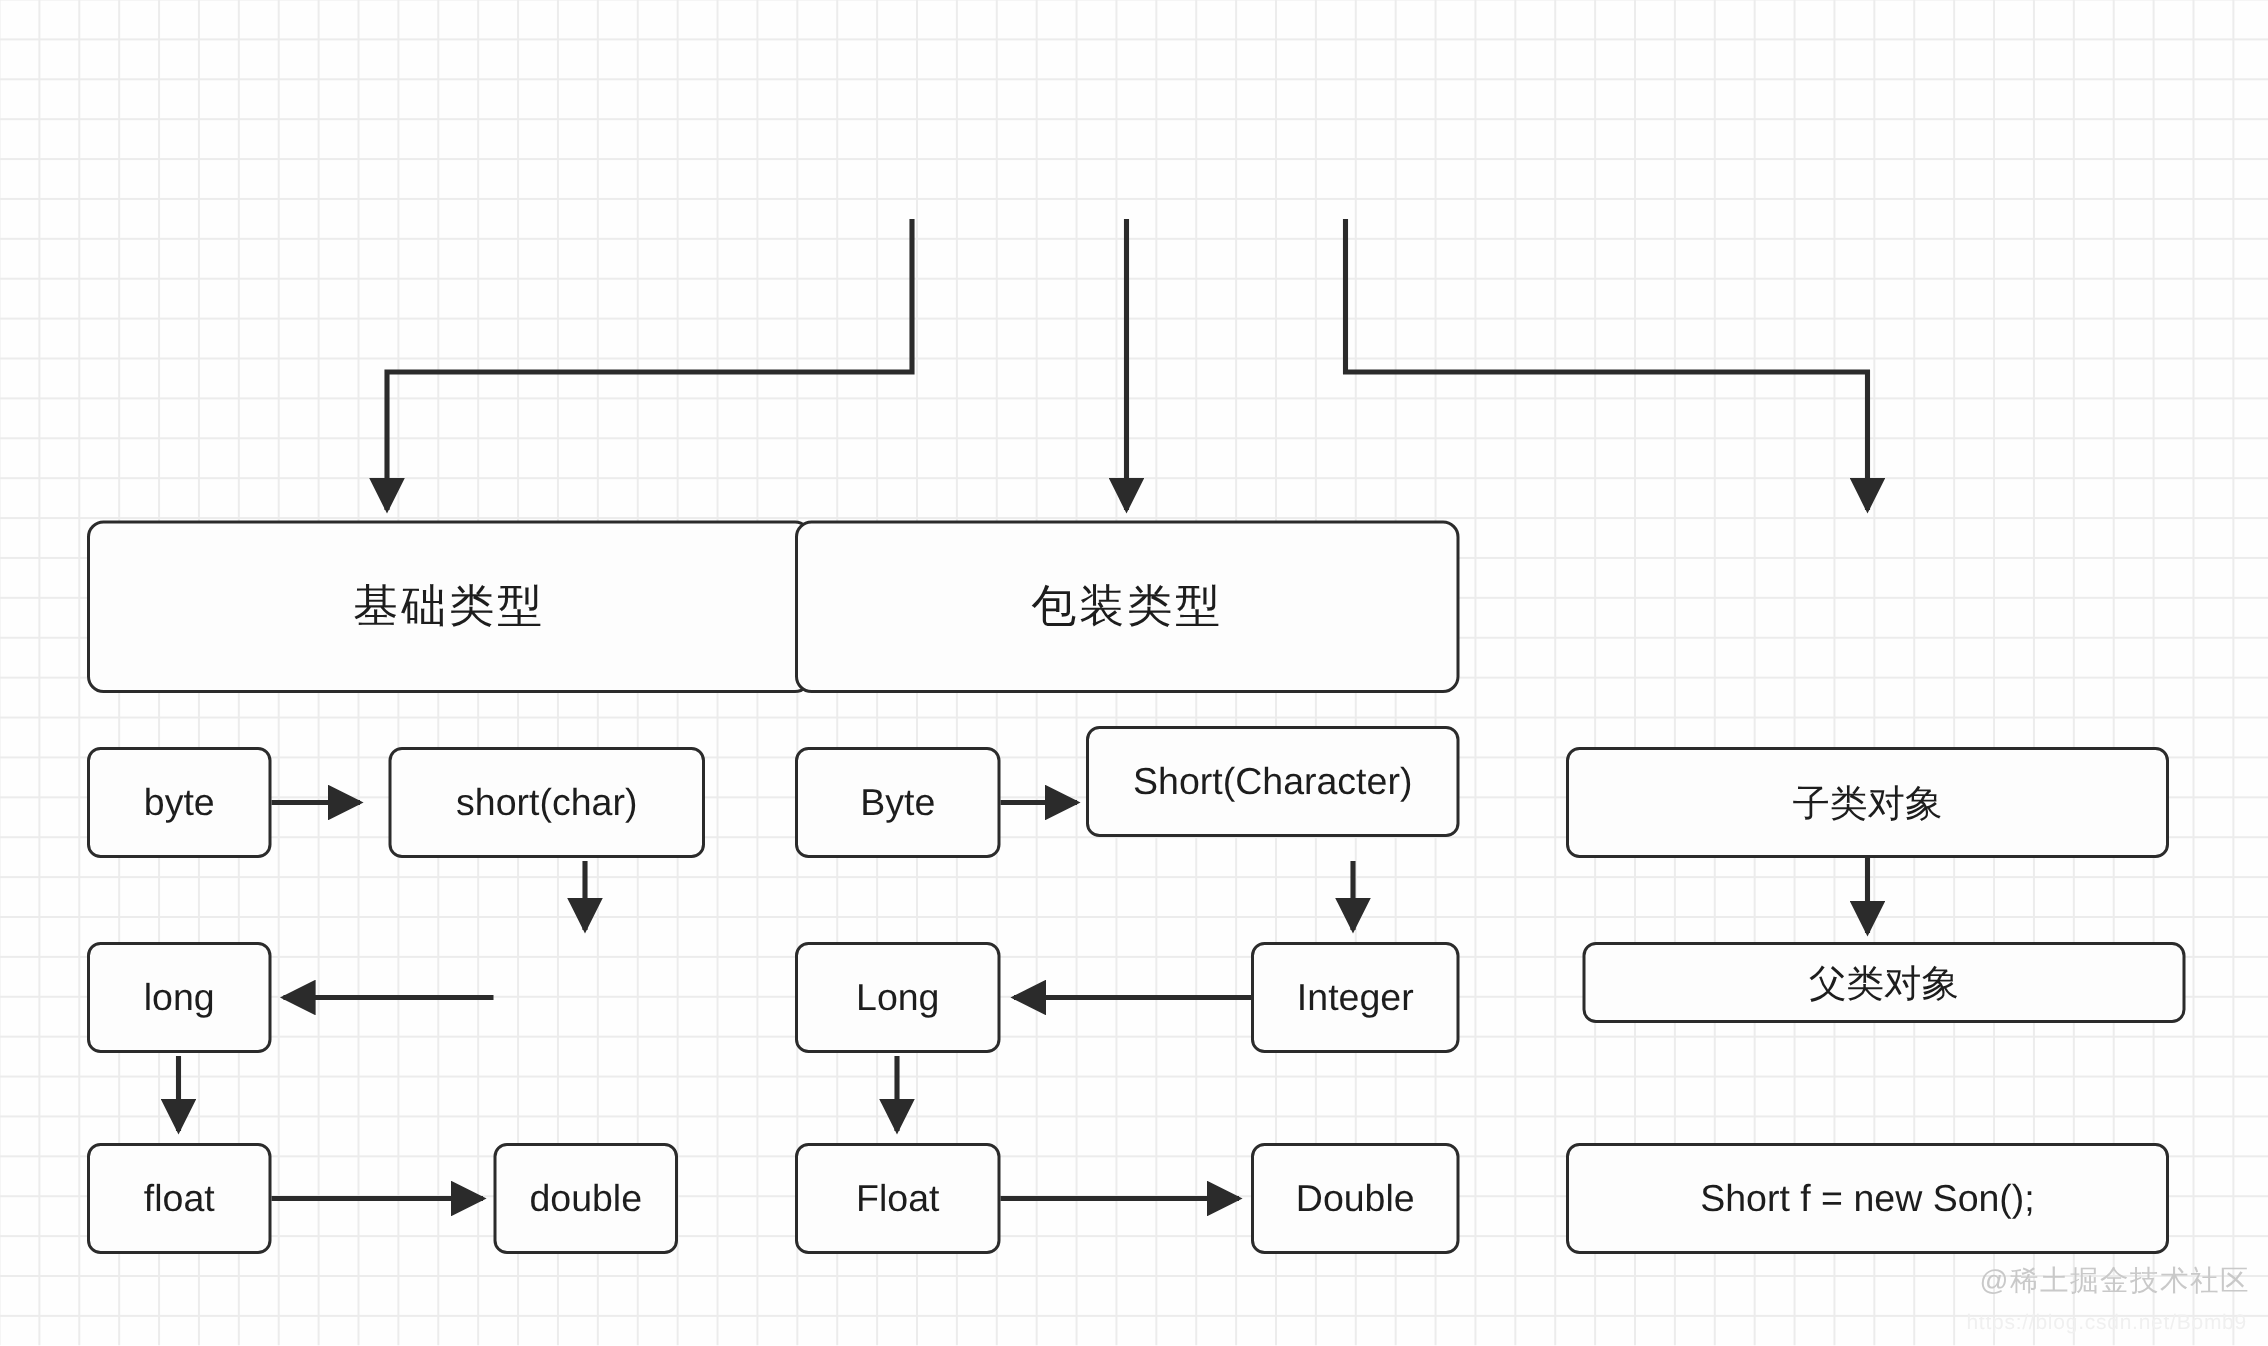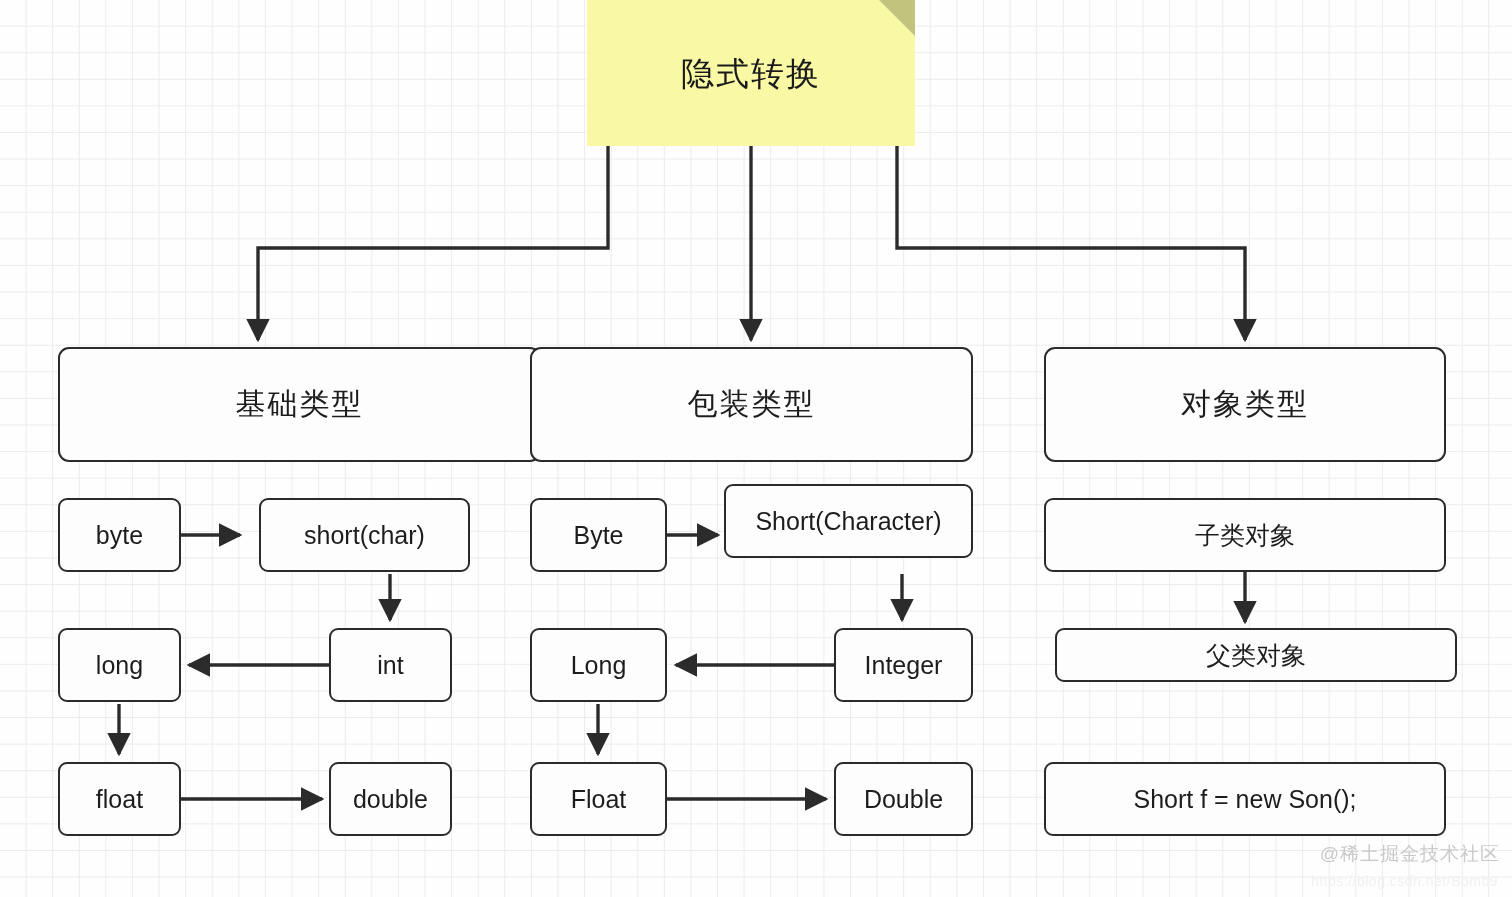--- a/index.html
+++ b/index.html
@@ -134,52 +134,42 @@
       <path d="M 667 535 L 718 535"></path>
       <path d="M 902 574 L 902 620"></path>
       <path d="M 834 665 L 676 665"></path>
       <path d="M 598 704 L 598 754"></path>
       <path d="M 667 799 L 826 799"></path>
 
       <path d="M 1245 572 L 1245 622"></path>
     </g>
   </svg>
 
-  <div class="sticky">
-    <div class="fold"></div>
-    <div class="sticky-label">隐式转换</div>
-  </div>
 
   <div class="node header" style="left:58px; top:347px; width:483px; height:115px;">
     <span>基础类型</span>
   </div>
 
   <div class="node header" style="left:530px; top:347px; width:443px; height:115px;">
     <span>包装类型</span>
   </div>
 
-  <div class="node header" style="left:1044px; top:347px; width:402px; height:115px;">
-    <span>对象类型</span>
-  </div>
 
   <div class="node small" style="left:58px; top:498px; width:123px; height:74px;">
     <span>byte</span>
   </div>
 
   <div class="node small" style="left:247px; top:498px; width:211px; height:74px;margin-left:12px;">
     <span>short(char)</span>
   </div>
 
   <div class="node small" style="left:58px; top:628px; width:123px; height:74px;">
     <span>long</span>
   </div>
 
-  <div class="node small" style="left:329px; top:628px; width:123px; height:74px;">
-    <span>int</span>
-  </div>
 
   <div class="node small" style="left:58px; top:762px; width:123px; height:74px;">
     <span>float</span>
   </div>
 
   <div class="node small" style="left:329px; top:762px; width:123px; height:74px;">
     <span>double</span>
   </div>
 
   <div class="node small" style="left:530px; top:498px; width:137px; height:74px;">

